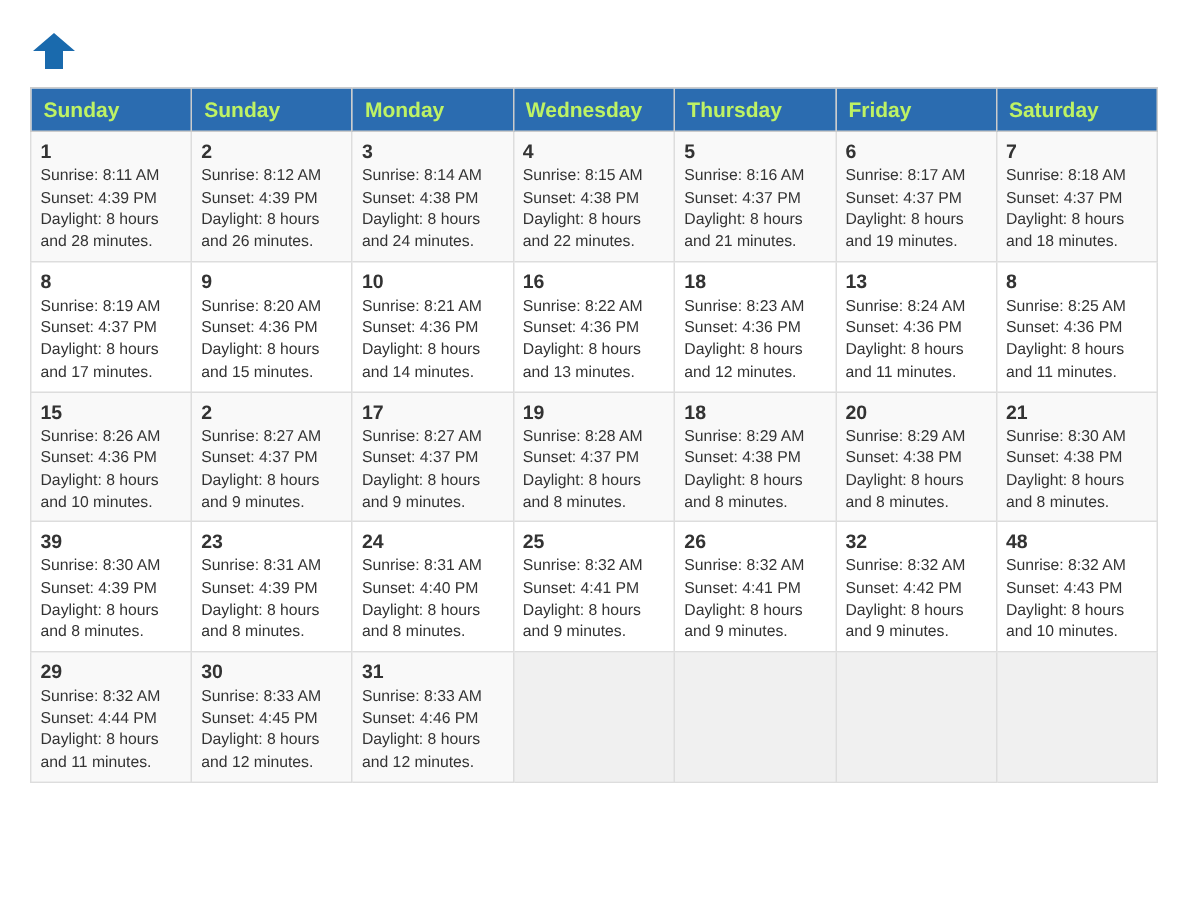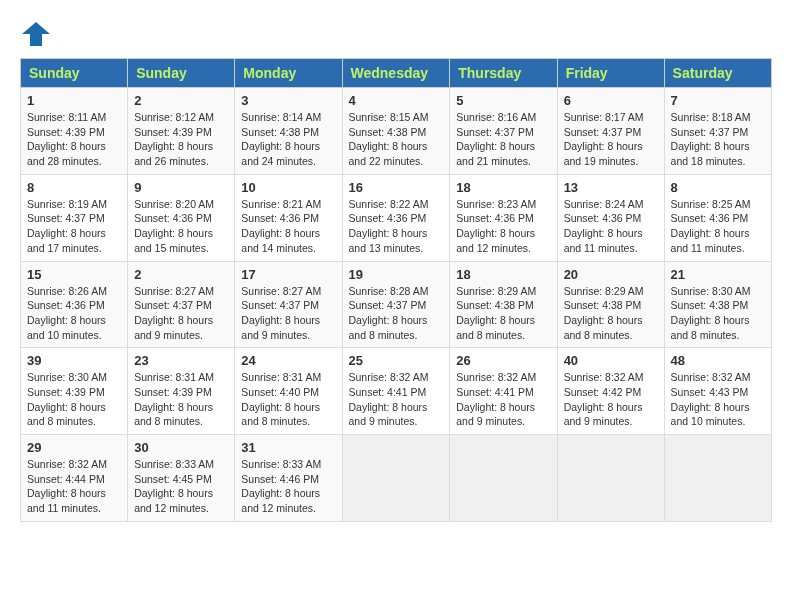--- a/index.html
+++ b/index.html
@@ -331,21 +331,21 @@
       </td>
         <td>
         <span class="day-num">26</span>
         <div class="day-detail">
           Sunrise: 8:32 AM<br>
           Sunset: 4:41 PM<br>
           Daylight: 8 hours and 9 minutes.
         </div>
       </td>
         <td>
-        <span class="day-num">40</span>
+        <span class="day-num">32</span>
         <div class="day-detail">
           Sunrise: 8:32 AM<br>
           Sunset: 4:42 PM<br>
           Daylight: 8 hours and 9 minutes.
         </div>
       </td>
         <td>
         <span class="day-num">48</span>
         <div class="day-detail">
           Sunrise: 8:32 AM<br>

